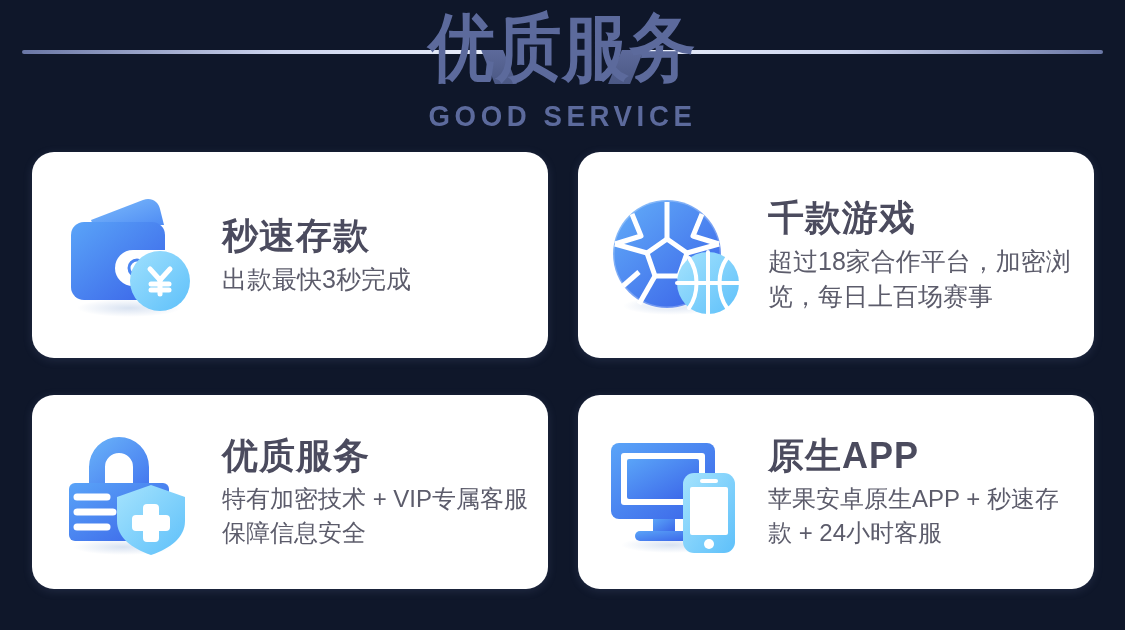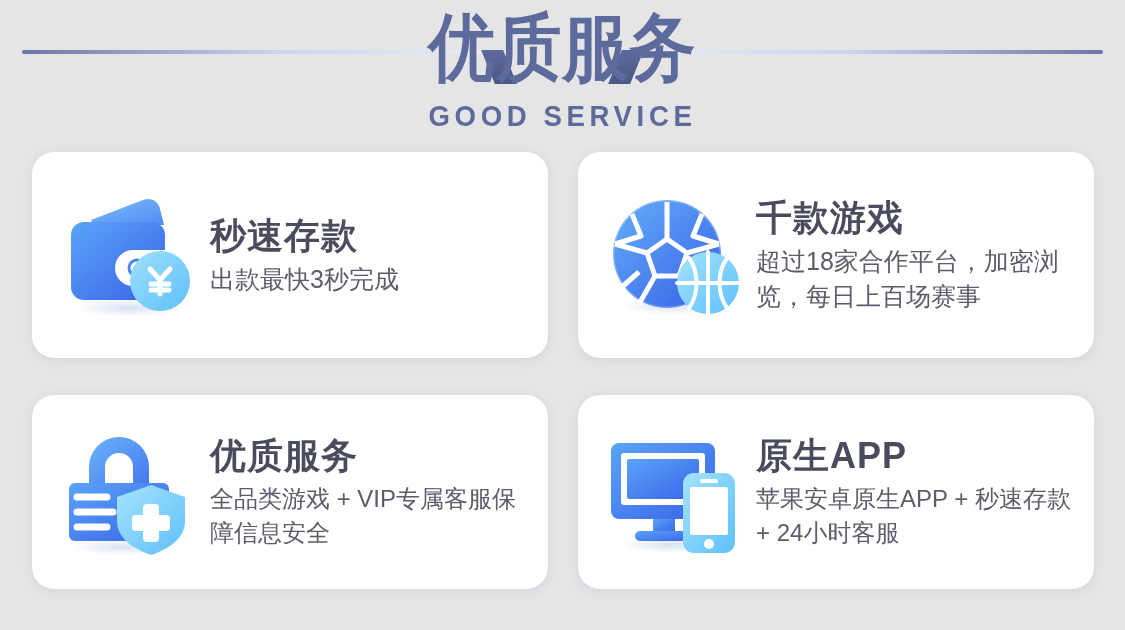--- a/index.html
+++ b/index.html
@@ -1,21 +1,21 @@
 <!DOCTYPE html>
 <html><head>
 <meta charset="utf-8">
 <style>
   html,body{margin:0;padding:0;background:#000;}
   body{
     width:1125px;height:630px;overflow:hidden;
     font-family:"Liberation Sans","DejaVu Sans",sans-serif;
     -webkit-font-smoothing:antialiased;
   }
-  .page{position:relative;width:1125px;height:630px;background:#e5e5e5;}
+  .page{position:relative;width:1125px;height:630px;background:#0f172a;}
 
   
   .header{position:absolute;left:0;top:0;width:1125px;height:140px;}
   .deco{position:absolute;top:46px;height:40px;width:520px;}
   .deco-left{left:22px;}
   .deco-right{right:22px;}
   .deco .line{
     position:absolute;top:4px;height:4px;width:466px;
     border-radius:2px;
   }
@@ -47,20 +47,21 @@
     position:absolute;left:32px;top:152px;
     width:1062px;height:437px;
     display:grid;grid-template-columns:516px 516px;grid-template-rows:206px 194px;
     column-gap:30px;row-gap:37px;
   }
   .card{
     background:#ffffff;border-radius:22px;
     display:flex;align-items:center;
     box-shadow:0 2px 10px rgba(120,140,190,.18);
     overflow:hidden;
+    gap:12px;
   }
   .card-icon{
     width:150px;min-width:150px;height:130px;
     display:flex;align-items:center;justify-content:center;
     margin-left:22px;
   }
   .card-text{flex:1;padding-right:16px;margin-left:6px;}
   .card-title{
     font-size:36px;line-height:44px;font-weight:bold;color:#4b4b5e;
     letter-spacing:1px;margin-bottom:4px;
@@ -213,21 +214,21 @@
           </g>
           <path d="M92 56 L126 68 V92 c0 16 -14 27 -34 34 c-20 -7 -34 -18 -34 -34 V68 Z" fill="url(#g-shield)"></path>
           <g fill="#ffffff">
             <rect x="84" y="75" width="16" height="38" rx="4"></rect>
             <rect x="73" y="86" width="38" height="16" rx="4"></rect>
           </g>
         </svg>
       </div>
       <div class="card-text">
         <div class="card-title">优质服务</div>
-        <div class="card-sub small">全品类游戏 + VIP专属客服保障信息安全</div>
+        <div class="card-sub small">特有加密技术 + VIP专属客服保障信息安全</div>
       </div>
     </div>
 
     <div class="card">
       <div class="card-icon">
         <svg width="140" height="126" viewBox="0 0 140 126">
           <defs>
             <linearGradient id="g-mon" x1="0" y1="0" x2="1" y2="1">
               <stop offset="0" stop-color="#5aa4f8"></stop>
                 <stop offset="1" stop-color="#3a63e8"></stop>

